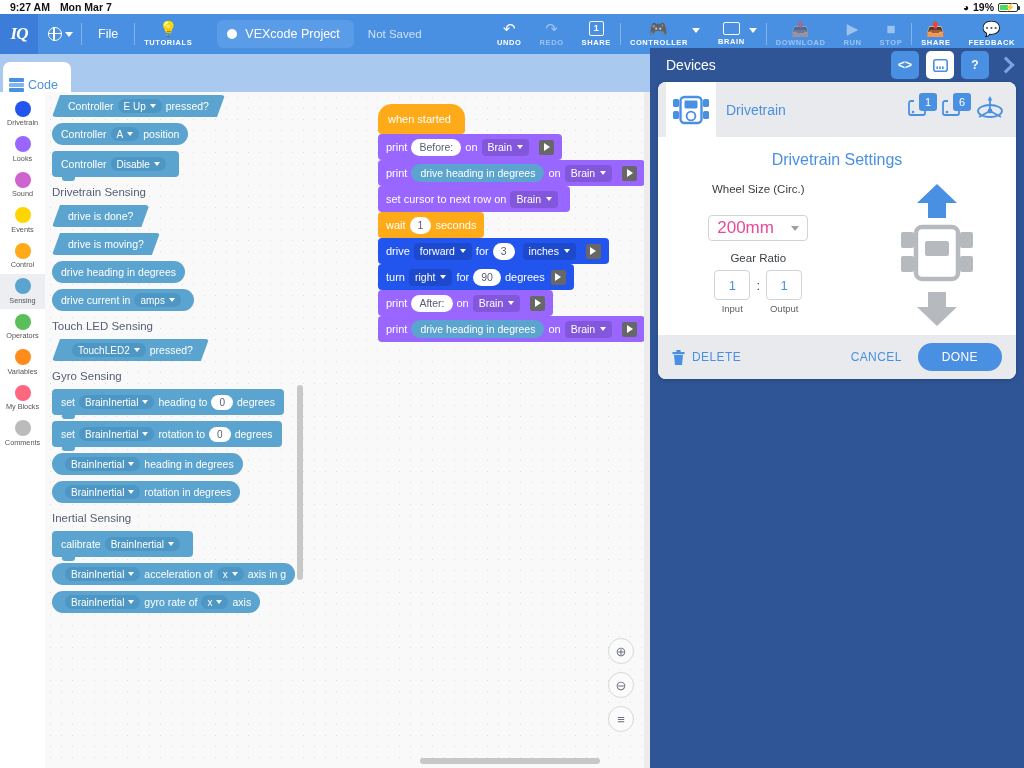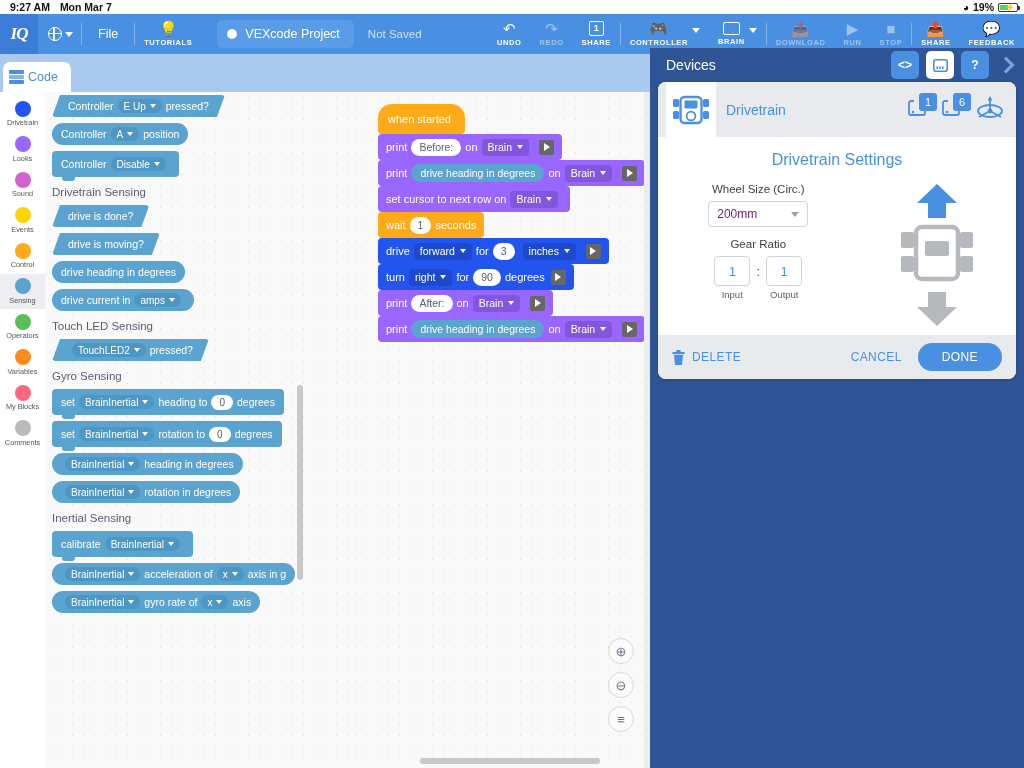--- a/index.html
+++ b/index.html
@@ -75,21 +75,21 @@
     color: #fff; font-size: 12.5px; gap: 8px;
   }
   .proj-dot { width: 10px; height: 10px; background: #fff; border-radius: 50%; }
   .notsaved { color: #cfe0f7; font-size: 11.5px; margin-left: 14px; }
   .spacer { flex: 1; }
 
   
   .codetab {
     position: absolute; top: 62px; left: 3px; width: 68px; height: 30px;
     background: #fff; border-radius: 7px 7px 0 0;
-    display: flex; align-items: center; gap: 4px; padding-left: 6px;
+    display: flex; align-items: flex-end; gap: 4px; padding-left: 6px;
     z-index: 6;
   }
   .codetab span { color: #4a90e2; font-size: 12.5px; }
   .stack-ic { width: 15px; height: 14px; position: relative; }
   .stack-ic i {
     position: absolute; left: 0; width: 15px; height: 4px;
     background: #4a90e2; border-radius: 1px; display:block;
   }
   .stack-ic i:nth-child(1){ top:0; }
   .stack-ic i:nth-child(2){ top:5px; background:#7fb4ee; }
@@ -269,22 +269,22 @@
   }
 
   .dc-body { padding: 14px 0 8px; background: #fff; }
   .dc-title2 { text-align: center; color: #4a90e2; font-size: 16px; margin-bottom: 14px; }
   .dc-cols { display: flex; align-items: flex-start; }
   .dc-left { width: 56%; text-align: center; }
   .dc-right { width: 44%; display:flex; flex-direction:column; align-items:center; }
   .lbl { color: #3c4043; font-size: 11.5px; }
   .sel-box {
     width: 100px; height: 26px; border: 1px solid #d0d3d8; border-radius: 4px;
-    margin: 6px auto 0; display: flex; align-items: center; padding: 0 8px;
-    color: #701a75; font-size: 12px; background: #fff;
+    margin: 20px auto 0; display: flex; align-items: center; padding: 0 8px;
+    color: #ec4899; font-size: 17px; background: #fff;
   }
   .sel-box .dcar2 {
     margin-left: auto; width:0;height:0;border-left:4px solid transparent;
     border-right:4px solid transparent;border-top:5px solid #9aa0a6;
   }
   .ratio-row { display: flex; align-items: center; justify-content: center; gap: 6px; margin-top: 6px; }
   .ratio-in {
     width: 36px; height: 30px; border: 1px solid #d0d3d8; border-radius: 4px;
     display:flex; align-items:center; justify-content:center;
     color: #4a90e2; font-size: 13px;

